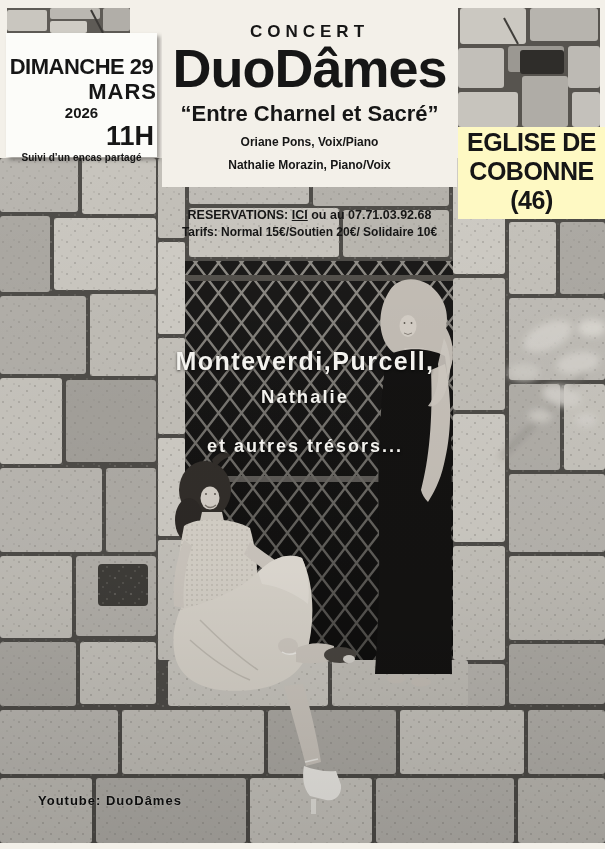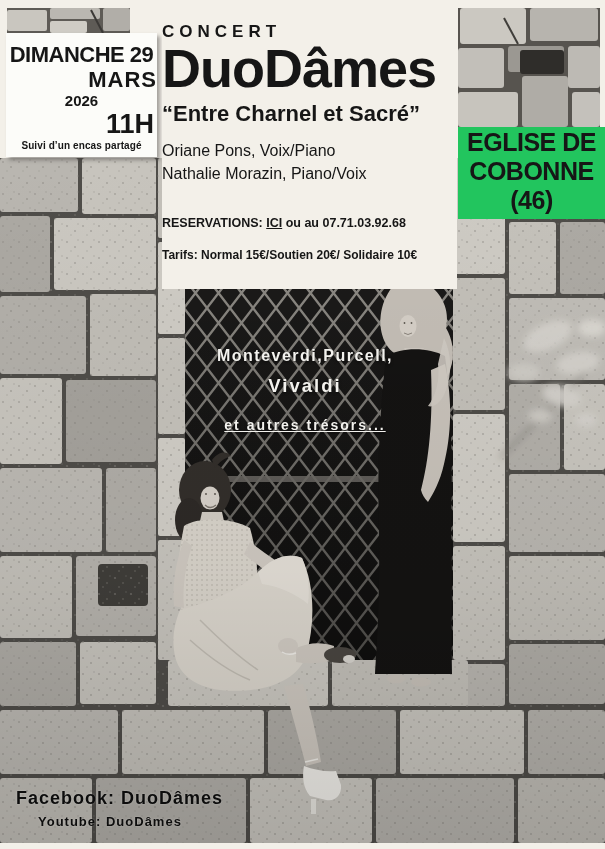--- a/index.html
+++ b/index.html
@@ -7,43 +7,43 @@
           background:#f3f0e9;font-family:"Liberation Sans","DejaVu Sans",sans-serif;color:#161616;}
   .layer{position:absolute;}
   
   .photo-main{left:0;top:158px;width:605px;height:685px;z-index:1;}
   .patch-tl{left:7px;top:8px;width:123px;height:25px;z-index:1;}
   .patch-tr{left:458px;top:8px;width:142px;height:119px;z-index:1;}
   .bottom-strip{left:0;top:843px;width:605px;height:6px;background:#f3f0e9;z-index:3;}
   
   .date-card{left:6px;top:33px;width:151px;height:124px;background:#fcfcf9;z-index:2;
              box-shadow:3px 3px 4px rgba(60,58,55,.45);text-align:center;}
-  .date-day{font-size:22px;font-weight:bold;letter-spacing:-.5px;margin-top:10px;line-height:24px;}
+  .date-day{font-size:22px;font-weight:bold;letter-spacing:-.5px;margin-top:22px;line-height:24px;}
   .date-month{font-size:22px;font-weight:bold;line-height:25px;letter-spacing:1px;text-align:right;}
   .date-year{font-size:15px;font-weight:bold;line-height:18px;}
   .date-time{font-size:27px;font-weight:bold;line-height:28px;text-align:right;padding-right:3px;}
   .date-note{font-size:10px;font-weight:bold;line-height:15px;letter-spacing:.1px;}
   
-  .center-box{left:162px;top:0;width:295px;height:289px;background:#f3f0e9;z-index:2;text-align:left;}
+  .center-box{left:162px;top:0;width:295px;height:187px;background:#f3f0e9;z-index:2;text-align:center;}
   .kicker{margin-top:22px;font-size:17px;font-weight:bold;letter-spacing:5px;}
   .title{font-size:54px;font-weight:bold;letter-spacing:-1px;line-height:52px;}
   .subtitle{margin-top:7px;font-size:22px;font-weight:bold;white-space:nowrap;}
-  .performers{margin-top:12px;font-size:16px;font-weight:normal;line-height:23px;}
+  .performers{margin-top:4px;font-size:12px;font-weight:bold;line-height:23px;}
   .resa{margin-top:31px;font-size:12.5px;font-weight:bold;white-space:nowrap;}
   .resa .lnk{text-decoration:underline;cursor:pointer;}
-  .tarifs{margin-top:18px;font-size:12px;font-weight:bold;white-space:nowrap;}
-  
-  .venue-box{left:458px;top:127px;width:147px;height:91px;background:#22c55e;z-index:2;
+  .tarifs{margin-top:3px;font-size:12px;font-weight:bold;white-space:nowrap;}
+  
+  .venue-box{left:458px;top:127px;width:147px;height:91px;background:#fef9c3;z-index:2;
              text-align:center;font-size:25px;font-weight:bold;line-height:29px;letter-spacing:-.5px;padding-top:1px;}
   
   .program{left:150px;top:347px;width:310px;z-index:2;text-align:center;color:#f3f2ee;
            font-weight:bold;text-shadow:0 1px 3px rgba(0,0,0,.65);}
-  .prog1{font-size:16px;letter-spacing:1.5px;}
+  .prog1{font-size:25px;letter-spacing:1.5px;}
   .prog2{font-size:18.5px;letter-spacing:2px;margin-top:10px;}
-  .prog3{font-size:14px;letter-spacing:2px;margin-top:20px;text-decoration:underline;}
+  .prog3{font-size:18px;letter-spacing:2px;margin-top:28px;}
   
   .social{left:16px;top:788px;z-index:2;font-weight:bold;color:#0d0d0d;
           text-shadow:0 0 2px rgba(255,255,255,.35);}
   .soc1{font-size:18px;letter-spacing:1px;}
   .soc2{font-size:13px;letter-spacing:1px;margin-top:5px;margin-left:22px;}
 </style>
 </head>
 <body>
 
 <div class="poster">
@@ -252,23 +252,22 @@
   </div>
 
   <div class="layer venue-box">
     <div>EGLISE DE</div>
     <div>COBONNE</div>
     <div>(46)</div>
   </div>
 
   <div class="layer program">
     <div class="prog1">Monteverdi,Purcell,</div>
-    <div class="prog2">Vivaldi</div>
+    <div class="prog2">Nathalie</div>
     <div class="prog3">et autres trésors...</div>
   </div>
 
   <div class="layer social">
-    <div class="soc1">Facebook: DuoDâmes</div>
     <div class="soc2">Youtube: DuoDâmes</div>
   </div>
 
   <div class="layer bottom-strip"></div>
 </div>
 
 </body></html>

